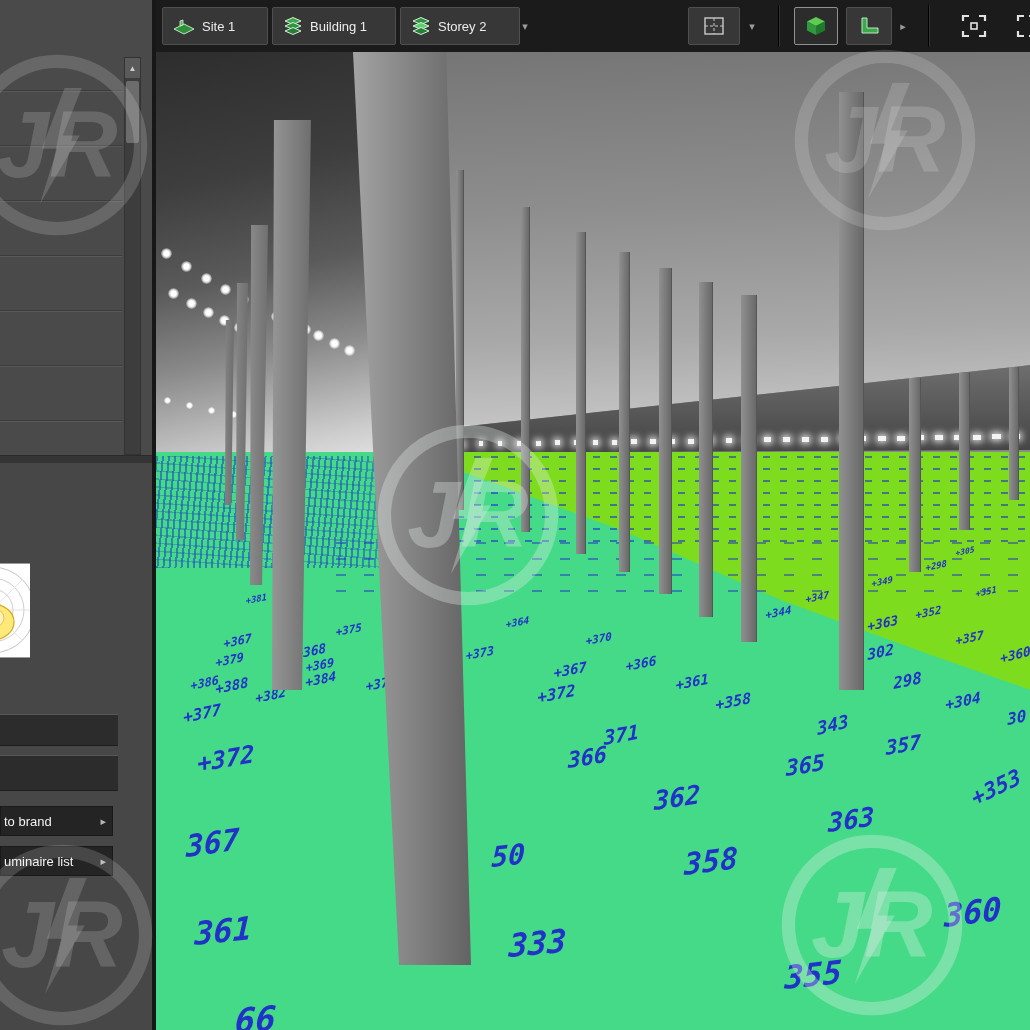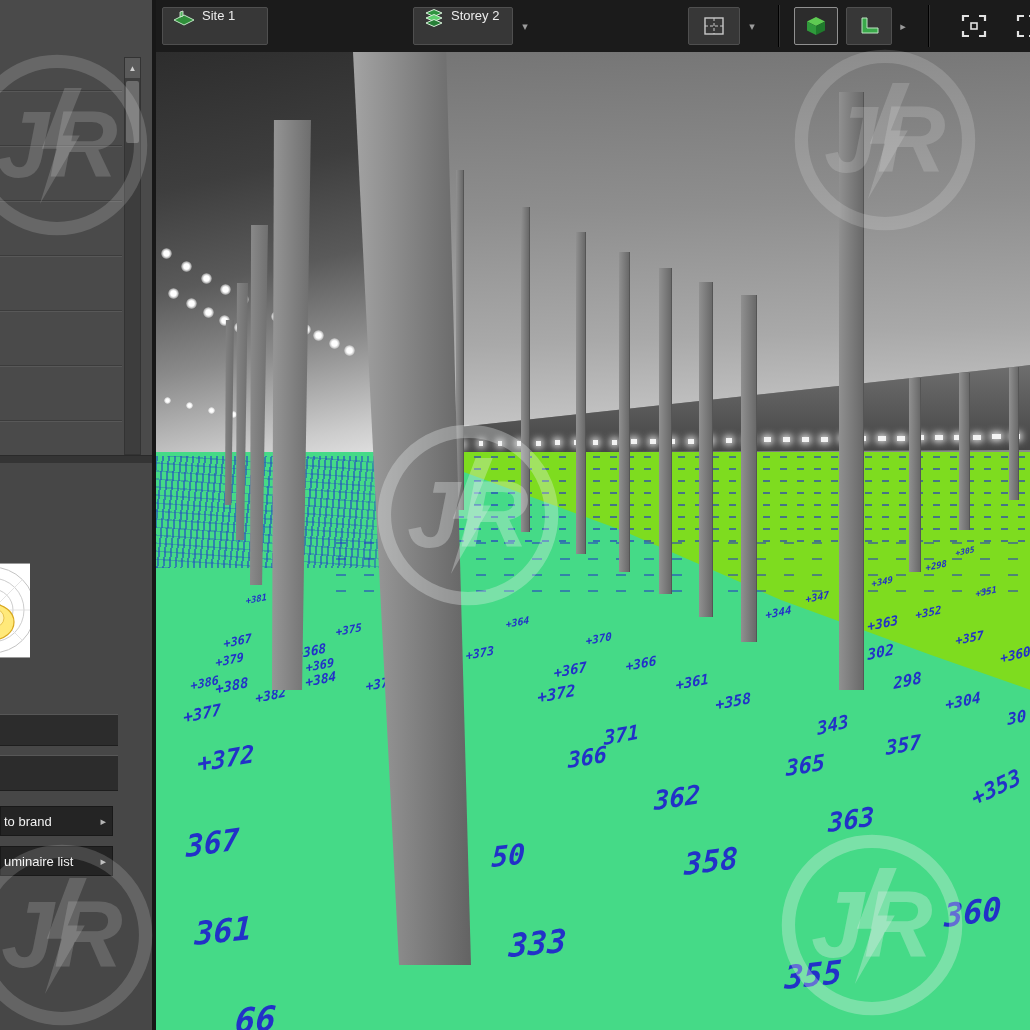--- a/index.html
+++ b/index.html
@@ -15,21 +15,21 @@
   .scroll-thumb{position:absolute;left:1px;top:23px;width:13px;height:62px;background:#6c6c6c;border-radius:2px;cursor:pointer;}
   .thumb-box{position:absolute;left:0;top:563px;width:30px;height:93px;background:#ffffff;overflow:hidden;border-top:1px solid #9a9a9a;border-bottom:1px solid #9a9a9a;cursor:pointer;}
   .thumb-box svg{position:absolute;left:-58px;top:0;}
   .sb-bar{position:absolute;left:0;width:118px;background:#2c2c2c;border-top:1px solid #575757;border-bottom:1px solid #1e1e1e;cursor:pointer;}
   .sb-btn{position:absolute;left:0;width:113px;height:30px;background:#242424;color:#f2f2f2;font-size:13px;display:flex;align-items:center;justify-content:space-between;padding:0 6px 0 3px;border:1px solid #191919;box-sizing:border-box;cursor:pointer;}
   .sb-btn .chev{color:#b5b5b5;font-size:11px;}
   .sep-v{position:absolute;left:152px;top:0;width:4px;height:1030px;background:#171717;}
 
   
   .topbar{position:absolute;left:156px;top:0;width:874px;height:52px;background:#1b1b1b;}
-  .tb-btn{position:absolute;top:7px;height:38px;display:flex;align-items:flex-start;gap:7px;padding:0 10px;background:#373737;border:1px solid #4f4f4f;border-radius:2px;color:#ececec;font-size:13px;box-sizing:border-box;cursor:pointer;white-space:nowrap;}
+  .tb-btn{position:absolute;top:7px;height:38px;display:flex;align-items:center;gap:7px;padding:0 10px;background:#373737;border:1px solid #4f4f4f;border-radius:2px;color:#ececec;font-size:13px;box-sizing:border-box;cursor:pointer;white-space:nowrap;}
   .tb-tool{position:absolute;top:7px;height:38px;display:flex;align-items:center;justify-content:center;background:#373737;border:1px solid #4f4f4f;border-radius:2px;box-sizing:border-box;cursor:pointer;}
   .tb-tool.active{background:#2c2c2c;border-color:#909090;}
   .tb-chev{position:absolute;top:7px;height:38px;display:flex;align-items:center;justify-content:center;color:#9c9c9c;font-size:11px;cursor:pointer;}
   .tb-sep{position:absolute;top:5px;width:1px;height:42px;background:#000;box-shadow:1px 0 0 #333;}
 
   
   .scene{position:absolute;left:156px;top:52px;width:874px;height:978px;overflow:hidden;background:#8a8a8a;cursor:grab;}
   .ceiling-left{position:absolute;left:0;top:0;width:284px;height:404px;z-index:1;
     background:linear-gradient(168deg,#2d2d2d 0%,#3e3e3e 30%,#5a5a5a 52%,#8a8a8a 70%,#cccccc 90%,#e8e8e8 100%);}
   .wall{position:absolute;left:0;top:0;width:875px;height:404px;z-index:1;
@@ -119,22 +119,32 @@
 
   <header class="topbar">
     <div class="tb-btn" style="left:6px;width:106px">
       <svg width="22" height="18" viewBox="0 0 22 18">
         <path d="M1 12 L11 7 L21 12 L11 17 Z" fill="#2f8f3a" stroke="#bfe6c4" stroke-width="1"></path>
         <path d="M7 9 L7 4 L10 3 L10 8 Z" fill="#55b45f" stroke="#dff3e1" stroke-width=".8"></path>
       </svg>
       <span>Site 1</span>
     </div>
 
-
-    <div class="tb-btn" style="left:257px;width:100px">
+    <div class="tb-btn" style="left:116px;width:124px">
+      <svg width="20" height="20" viewBox="0 0 20 20">
+        <g stroke="#d5efd8" stroke-width="1">
+          <path d="M2 5 L10 1.5 L18 5 L10 8.5 Z" fill="#3aa94a"></path>
+          <path d="M2 10 L10 6.5 L18 10 L10 13.5 Z" fill="#2f9440"></path>
+          <path d="M2 15 L10 11.5 L18 15 L10 18.5 Z" fill="#287f38"></path>
+        </g>
+      </svg>
+      <span>Building 1</span>
+    </div>
+
+    <div class="tb-btn" style="left:244px;width:120px">
       <svg width="20" height="20" viewBox="0 0 20 20">
         <g stroke="#d5efd8" stroke-width="1">
           <path d="M2 5 L10 1.5 L18 5 L10 8.5 Z" fill="#2f9440"></path>
           <path d="M2 10 L10 6.5 L18 10 L10 13.5 Z" fill="#5ed06e"></path>
           <path d="M2 15 L10 11.5 L18 15 L10 18.5 Z" fill="#287f38"></path>
         </g>
       </svg>
       <span>Storey 2</span>
     </div>
     <div class="tb-chev" style="left:356px;width:26px">

